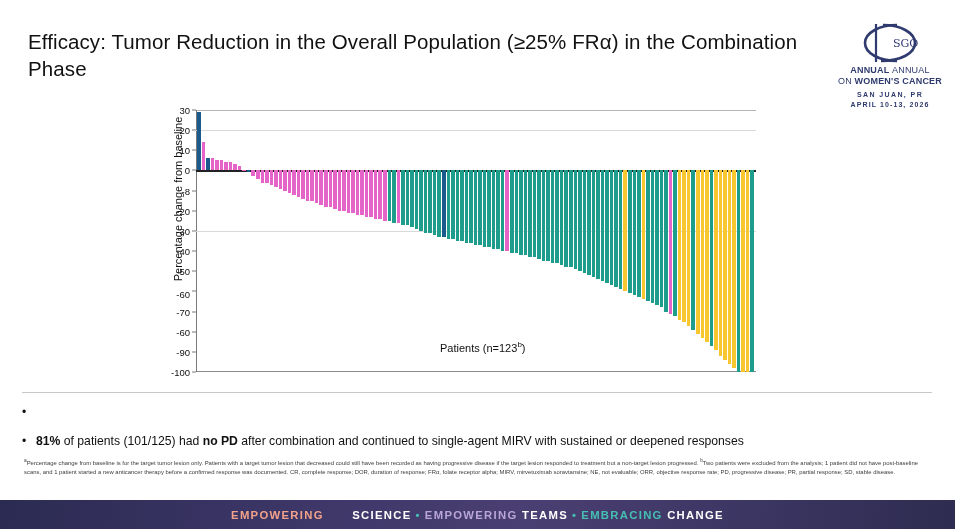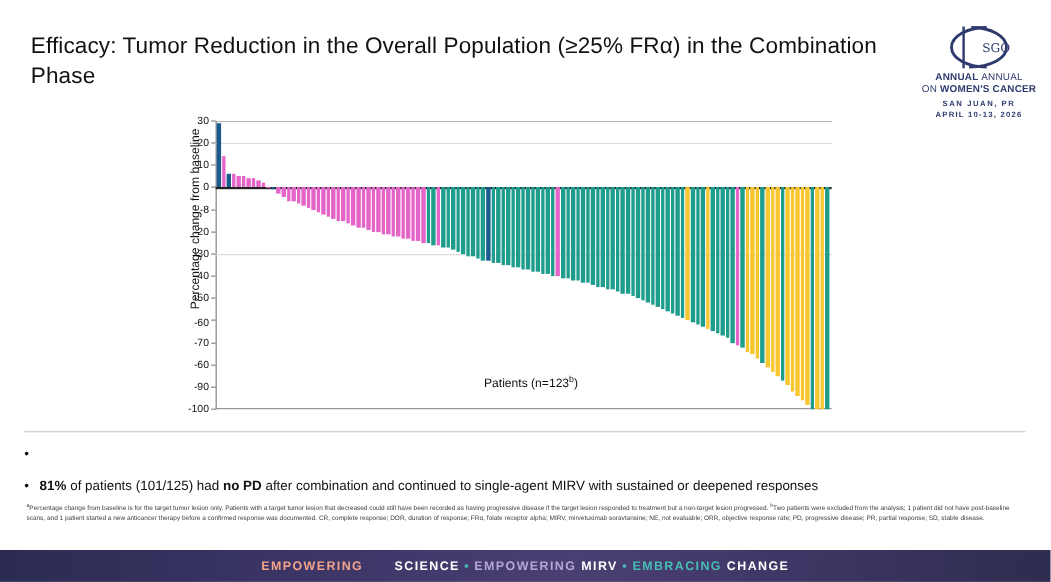--- a/index.html
+++ b/index.html
@@ -295,16 +295,16 @@
       </div>
     </div>
 </div>
 
 <div id="footnote"><sup>a</sup>Percentage change from baseline is for the target tumor lesion only. Patients with a target tumor lesion that decreased could still have been recorded as having progressive disease if the target lesion responded to treatment but a non-target lesion progressed. <sup>b</sup>Two patients were excluded from the analysis; 1 patient did not have post-baseline scans, and 1 patient started a new anticancer therapy before a confirmed response was documented. CR, complete response; DOR, duration of response; FRα, folate receptor alpha; MIRV, mirvetuximab soravtansine; NE, not evaluable; ORR, objective response rate; PD, progressive disease; PR, partial response; SD, stable disease.</div>
 
 <div id="footer">
   <div class="tagline">
     <span class="w1">EMPOWERING</span>
     <span class="w2">SCIENCE</span><span class="sep">•</span><span class="w3">EMPOWERING</span>
-    <span class="w4">MIRV</span><span class="sep">•</span><span class="w5">EMBRACING</span>
+    <span class="w4">TEAMS</span><span class="sep">•</span><span class="w5">EMBRACING</span>
     <span class="w6">CHANGE</span>
   </div>
 </div>
 
 </body></html>

